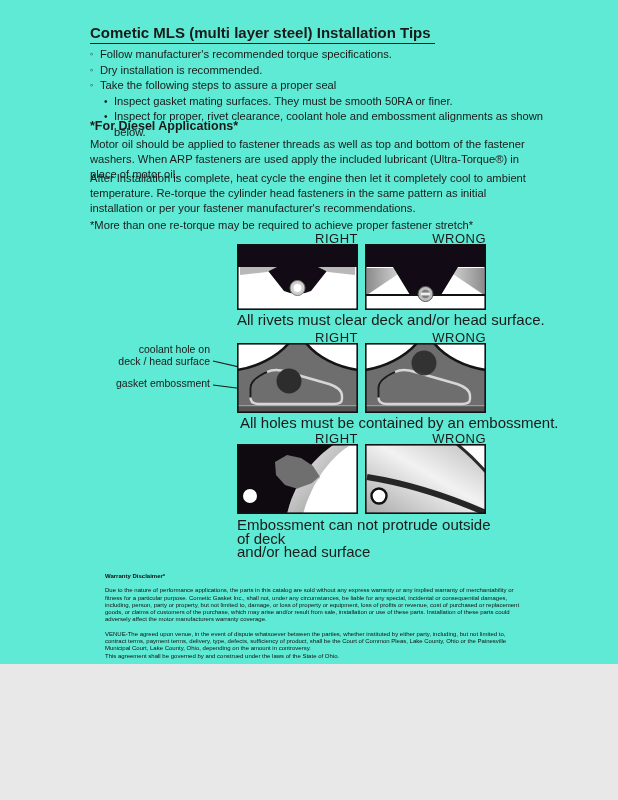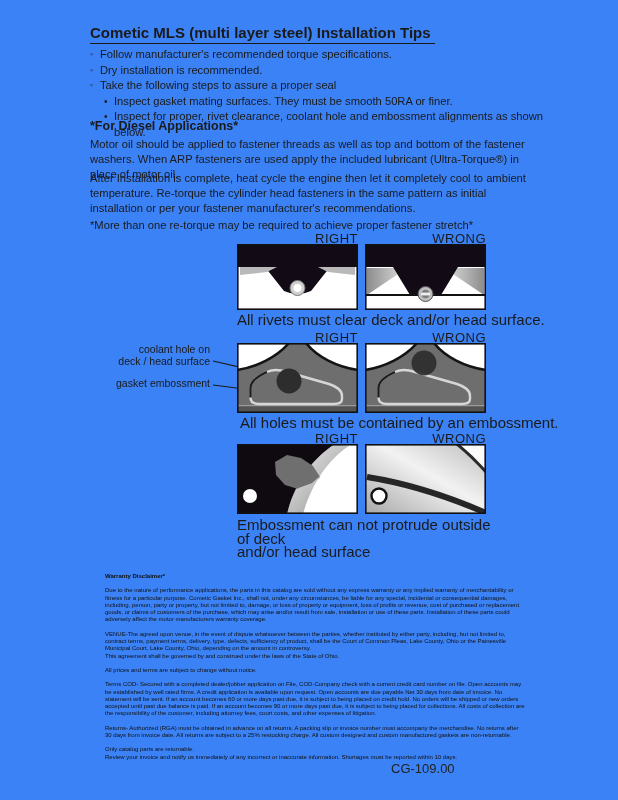--- a/index.html
+++ b/index.html
@@ -1,17 +1,17 @@
 <!DOCTYPE html>
 <html><head>
 <meta charset="utf-8">
 <style>
   html,body{margin:0;padding:0;background:#e8e8e8;}
   #page{
-    position:relative;width:618px;height:800px;background:#3b82f6;
+    position:relative;width:618px;height:664px;background:#5eead4;
     font-family:"Liberation Sans","DejaVu Sans",sans-serif;color:#1a1a1a;
     margin:0 auto;overflow:hidden;
   }
   .abs{position:absolute;}
   
   .title{left:90px;top:24px;font-size:15px;font-weight:bold;border-bottom:1.6px solid #1a1a1a;padding-bottom:2px;padding-right:4px;}
   
   .bullets{left:90px;top:47px;width:470px;font-size:11.2px;line-height:15.5px;}
   .brow{display:flex;align-items:flex-start;}
   .bmark{width:10px;font-size:9px;line-height:15.5px;flex:0 0 auto;}

